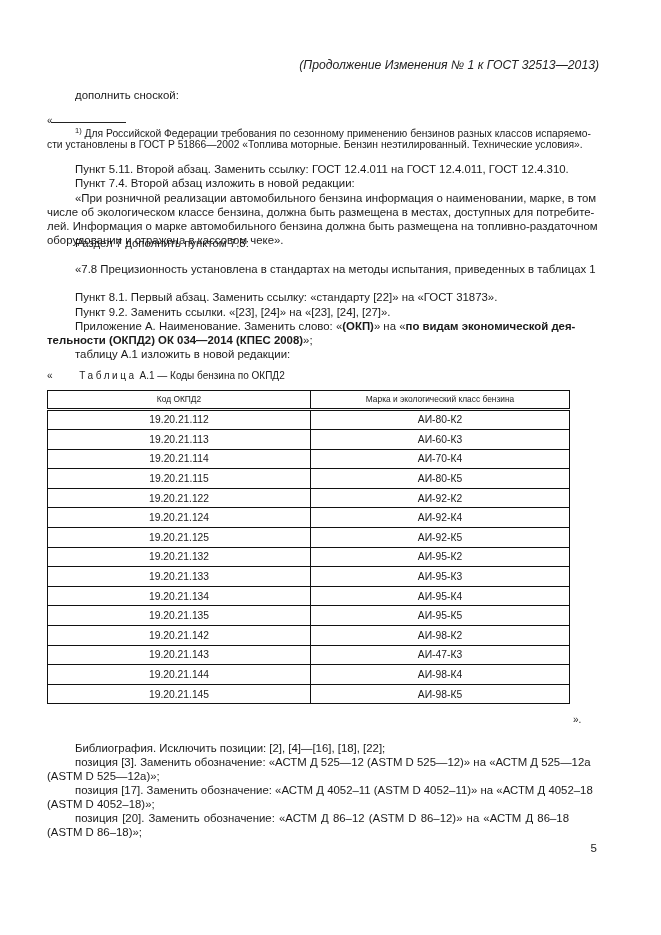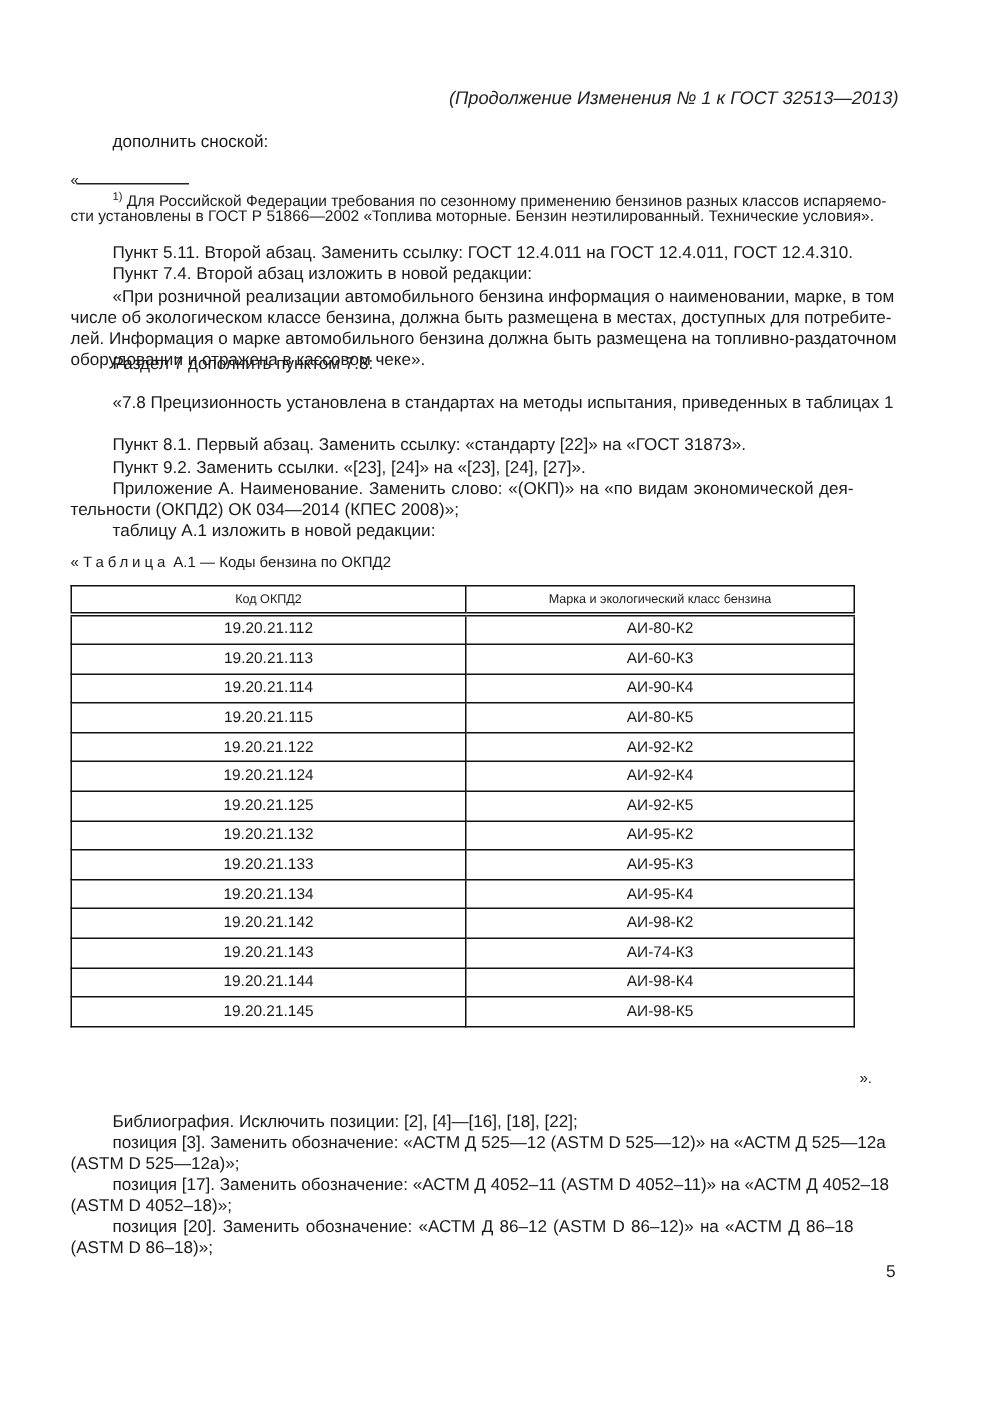--- a/index.html
+++ b/index.html
@@ -7,23 +7,23 @@
          font-family:"Liberation Sans", sans-serif; color:#1a1a1a; font-size:11.4px; }
   .page { position:absolute; left:0; top:0; width:661px; height:775px;border-radius:26px; }
   .header { position:absolute; top:58px; right:62px; font-style:italic; font-size:12.2px; color:#222; }
   .line { position:absolute; left:47px; width:522px; white-space:nowrap; line-height:14px; }
   .ind { left:75px; width:494px; }
   .just { text-align:justify; text-align-last:justify; }
   .fn-quote { position:absolute; left:47px; top:115px; font-size:10px; }
   .fn-rule { position:absolute; left:51px; top:122px; width:75px; border-top:1px solid #222; }
   .fn { font-size:10.3px; }
   sup.fnnum { font-size:7.5px; vertical-align:4px; }
-  b { font-weight:normal; }
+  b { font-weight:bold; }
   .tcaption { position:absolute; left:47px; top:370px; font-size:10px; }
-  .spaced { letter-spacing:2.6px; }
+  .spaced { letter-spacing:2.6px;margin-left:24px; }
   table.t { position:absolute; left:47px; top:390px; width:523px; border-collapse:collapse; }
   table.t td, table.t th { border:1.4px solid #111; height:18.6px; padding:0; text-align:center; font-weight:normal; font-size:10.3px; }
   table.t thead th { font-size:8.4px; height:16.5px; border-bottom:3.5px double #111; }
   table.t td.c1, table.t th.c1 { width:262px; }
   .tclose { position:absolute; left:573px; top:714px; font-size:10px; }
   .pagenum { position:absolute; right:64px; top:842px; font-size:11.5px; }
 </style>
 </head>
 <body>
 
@@ -66,21 +66,21 @@
       <tr>
           <td class="c1">19.20.21.112</td>
           <td>АИ-80-К2</td>
         </tr>
       <tr>
           <td class="c1">19.20.21.113</td>
           <td>АИ-60-К3</td>
         </tr>
       <tr>
           <td class="c1">19.20.21.114</td>
-          <td>АИ-90-К4</td>
+          <td>АИ-70-К4</td>
         </tr>
       <tr>
           <td class="c1">19.20.21.115</td>
           <td>АИ-80-К5</td>
         </tr>
       <tr>
           <td class="c1">19.20.21.122</td>
           <td>АИ-92-К2</td>
         </tr>
       <tr>
@@ -97,26 +97,30 @@
         </tr>
       <tr>
           <td class="c1">19.20.21.133</td>
           <td>АИ-95-К3</td>
         </tr>
       <tr>
           <td class="c1">19.20.21.134</td>
           <td>АИ-95-К4</td>
         </tr>
       <tr>
+          <td class="c1">19.20.21.135</td>
+          <td>АИ-95-К5</td>
+        </tr>
+      <tr>
           <td class="c1">19.20.21.142</td>
           <td>АИ-98-К2</td>
         </tr>
       <tr>
           <td class="c1">19.20.21.143</td>
-          <td>АИ-74-К3</td>
+          <td>АИ-47-К3</td>
         </tr>
       <tr>
           <td class="c1">19.20.21.144</td>
           <td>АИ-98-К4</td>
         </tr>
       <tr>
           <td class="c1">19.20.21.145</td>
           <td>АИ-98-К5</td>
         </tr>
     </tbody>

